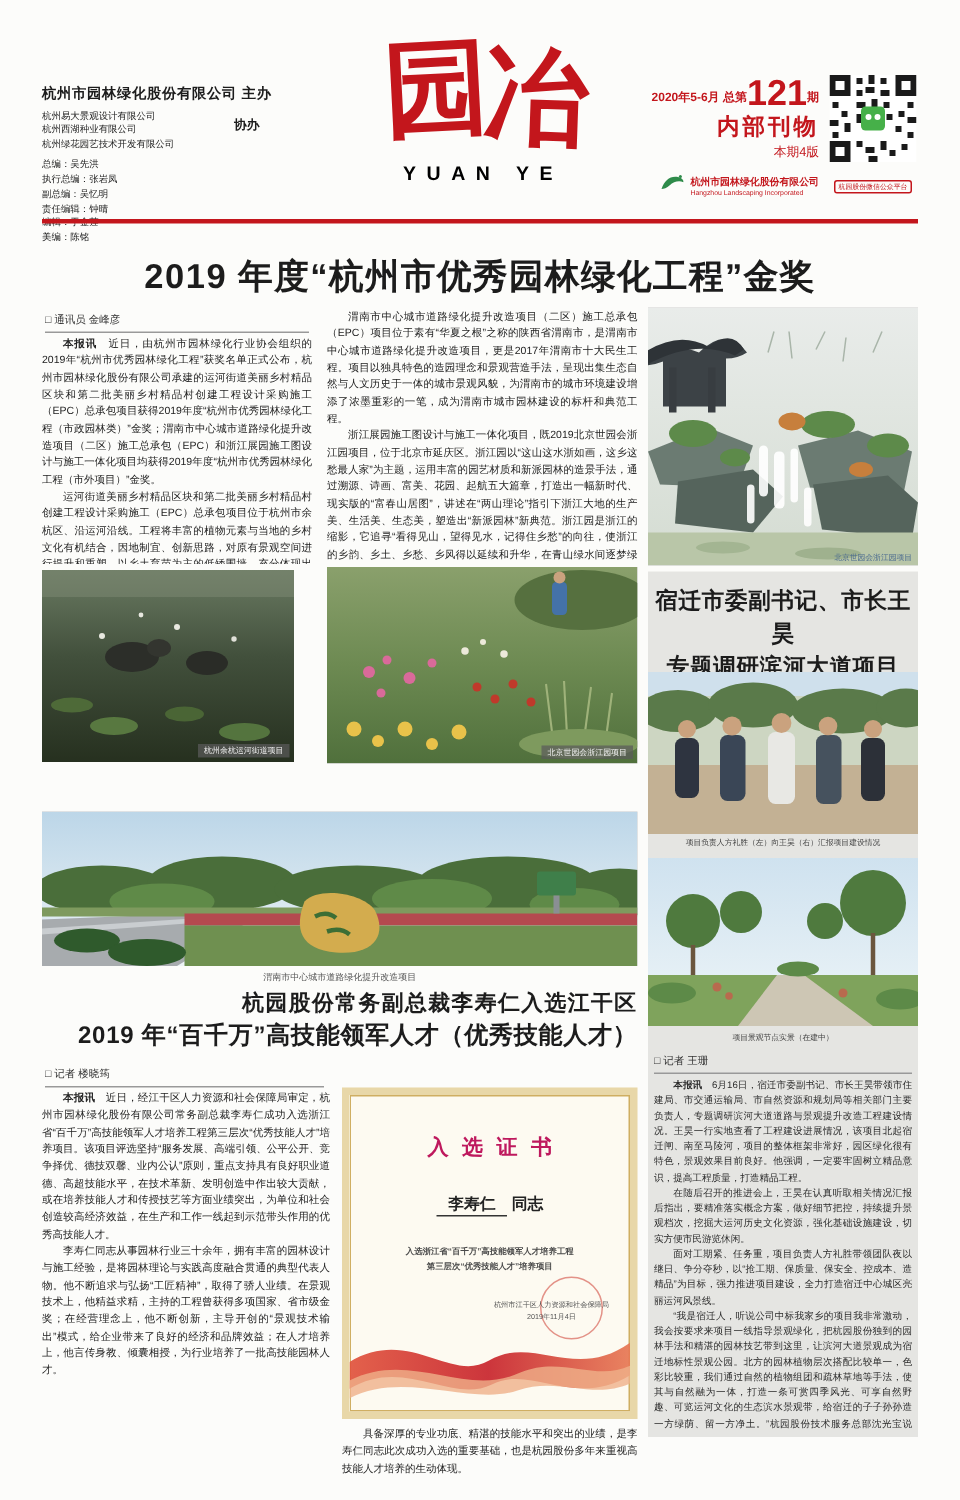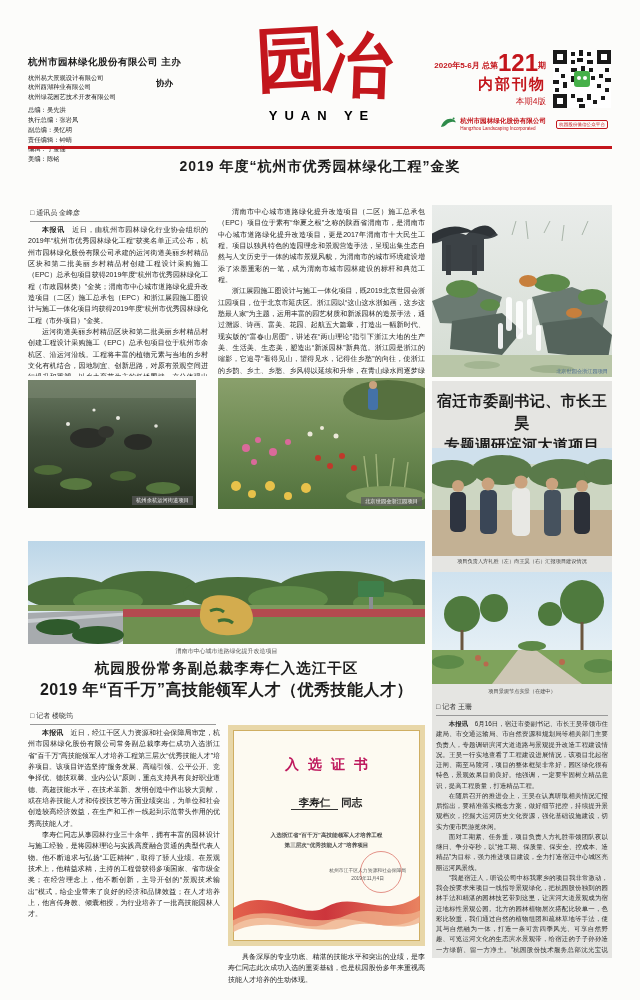--- a/index.html
+++ b/index.html
@@ -30,38 +30,38 @@
   .logo-txt{text-align:left;}
   .logo-cn{font-size:6.6px;font-weight:bold;color:#c3161c;white-space:nowrap;}
   .logo-en{font-size:4.6px;color:#c3161c;white-space:nowrap;}
   .qr-block{position:absolute;left:552px;top:50px;width:60px;text-align:center;}
   .qr-label{margin-top:3px;display:inline-block;border:1px solid #c3161c;border-radius:2px;
     color:#c3161c;font-size:4.6px;padding:1px 2px;white-space:nowrap;}
   .red-rule{position:absolute;left:28px;top:146px;width:584px;height:2.5px;background:#c3161c;}
   
   .a1-title{position:absolute;left:48px;top:155px;width:544px;text-align:center;font-weight:bold;}
   .a1-t1{font-size:18px;letter-spacing:2px;}
-  .a1-t2{font-size:14px;letter-spacing:1px;margin-top:3px;}
+  .a1-t2{font-size:23px;letter-spacing:1px;margin-top:14px;}
   .byline{font-size:7px;color:#333;border-bottom:1px solid #999;padding-bottom:3px;}
   .byline-1{position:absolute;left:30px;top:208px;width:176px;}
   .body-text{font-size:7px;line-height:1.62;text-align:justify;color:#222;}
   .body-text p{margin:0;text-indent:2em;}
   .lead{font-weight:bold;}
   .a1-col1{position:absolute;left:28px;top:224px;width:180px;height:152px;overflow:hidden;}
   .a1-col2{position:absolute;left:218px;top:206px;width:207px;height:170px;overflow:hidden;}
   .photo{position:absolute;overflow:hidden;background:#ccc;}
   .ph1{left:28px;top:380px;width:168px;height:128px;}
   .ph2{left:218px;top:378px;width:207px;height:131px;}
   .ph3{left:28px;top:541px;width:397px;height:103px;}
   .cap-chip{position:absolute;right:3px;bottom:3px;background:rgba(90,90,90,.72);color:#f2f2f2;
     font-size:5.3px;padding:1px 4px;white-space:nowrap;}
   .ph3-cap{position:absolute;left:28px;top:647px;width:397px;text-align:center;
     font-size:6px;color:#555;}
   
-  .a3-title{position:absolute;left:28px;top:659px;width:397px;text-align:center;font-weight:bold;}
+  .a3-title{position:absolute;left:28px;top:659px;width:397px;text-align:right;font-weight:bold;}
   .a3-t1{font-size:14.5px;letter-spacing:1px;}
   .a3-t2{font-size:16px;letter-spacing:.5px;margin-top:2px;}
   .byline-3{position:absolute;left:30px;top:711px;width:186px;}
   .a3-col1{position:absolute;left:28px;top:727px;width:192px;height:271px;overflow:hidden;}
   .a3-bottom{position:absolute;left:228px;top:951px;width:197px;height:47px;overflow:hidden;}
   
   .cert{position:absolute;left:228px;top:725px;width:197px;height:221px;background:#fdfaf1;
     border:5px solid #e8d7a8;box-shadow:inset 0 0 0 1px #cfae62;box-sizing:border-box;
     text-align:center;overflow:hidden;}
   .cert-title{margin-top:26px;color:#be185d;font-size:14px;font-weight:bold;letter-spacing:9px;text-indent:9px;}

